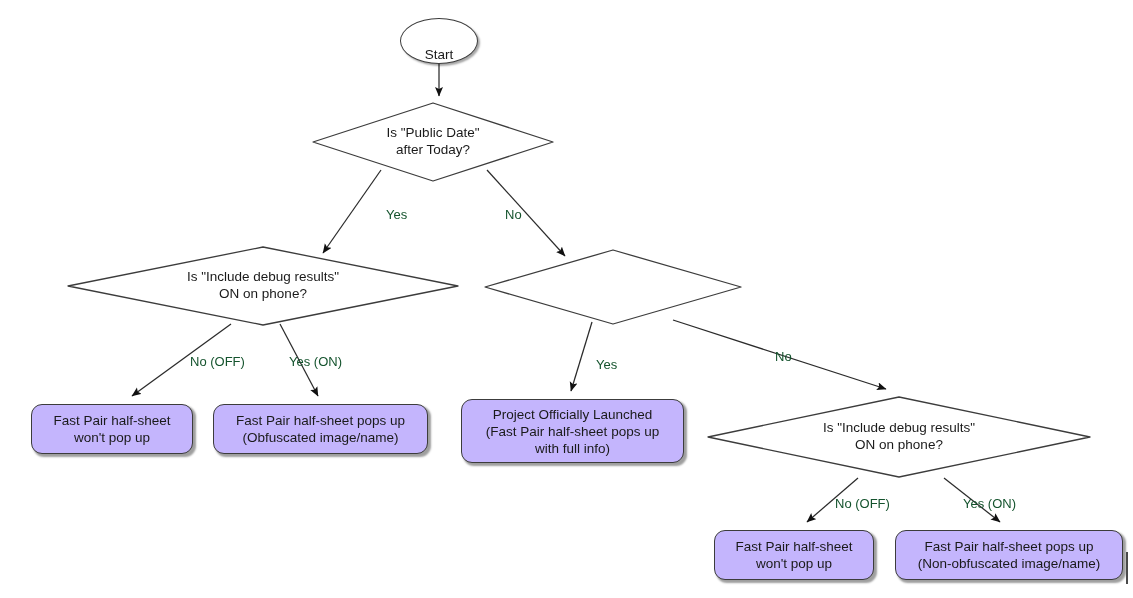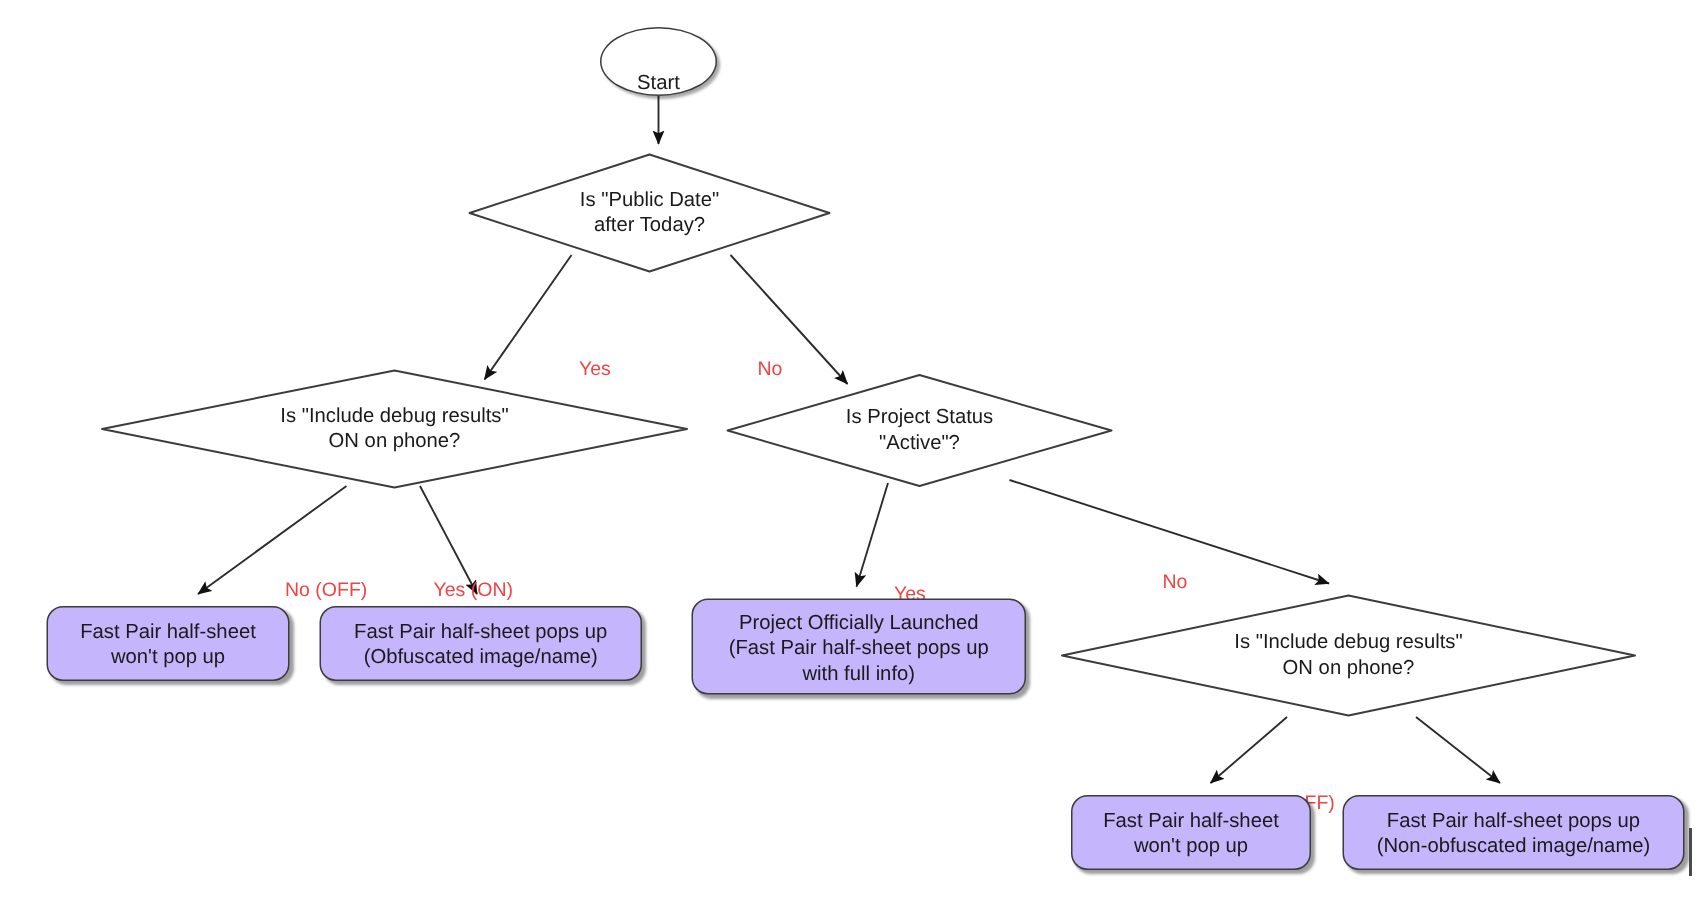--- a/index.html
+++ b/index.html
@@ -75,24 +75,23 @@
     font-size: 13.5px;
     line-height: 1.26;
     white-space: pre-line;
     padding: 2px 8px;
   }
   
   .edge-label {
     position: absolute;
     font-size: 13px;
     line-height: 1;
-    color: #ef4444;
+    color: #14532d;
     white-space: nowrap;
     background: transparent;
-    margin-top: 31px;
   }
   .right-edge-artifact {
     position: absolute;
     background: #4a4a4a;
   }
 </style>
 </head>
 <body>
 
 <div id="flow-root">
@@ -143,22 +142,20 @@
       <path d="M 197,2 L 392,41 L 197,80 L 2,41 Z" fill="#ffffff" stroke="#3c3c3c" stroke-width="1.3" stroke-linejoin="round"></path>
     </svg>
     <span class="node-text">Is "Include debug results"
 ON on phone?</span>
   </div>
 
   <div class="node node-decision" style="left:483px; top:248px; width:260px; height:78px;">
     <svg class="diamond-shape" viewBox="0 0 260 78" preserveAspectRatio="none">
       <path d="M 130,2 L 258,39 L 130,76 L 2,39 Z" fill="#ffffff" stroke="#3c3c3c" stroke-width="1.3" stroke-linejoin="round"></path>
     </svg>
-    <span class="node-text">Is Project Status
-"Active"?</span>
   </div>
 
   <div class="node node-process" style="left:31px; top:404px; width:162px; height:50px;">
     <span>Fast Pair half-sheet
 won't pop up</span>
   </div>
 
   <div class="node node-process" style="left:213px; top:404px; width:215px; height:50px;">
     <span>Fast Pair half-sheet pops up
 (Obfuscated image/name)</span>

